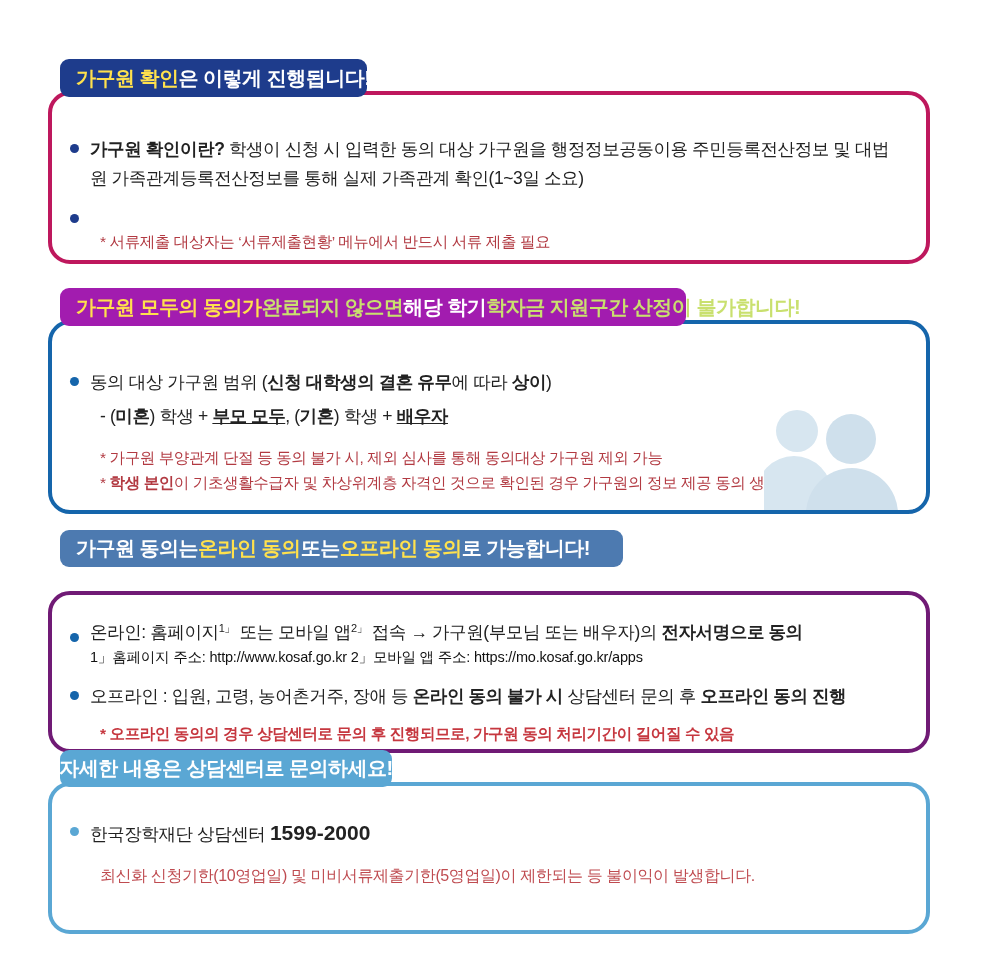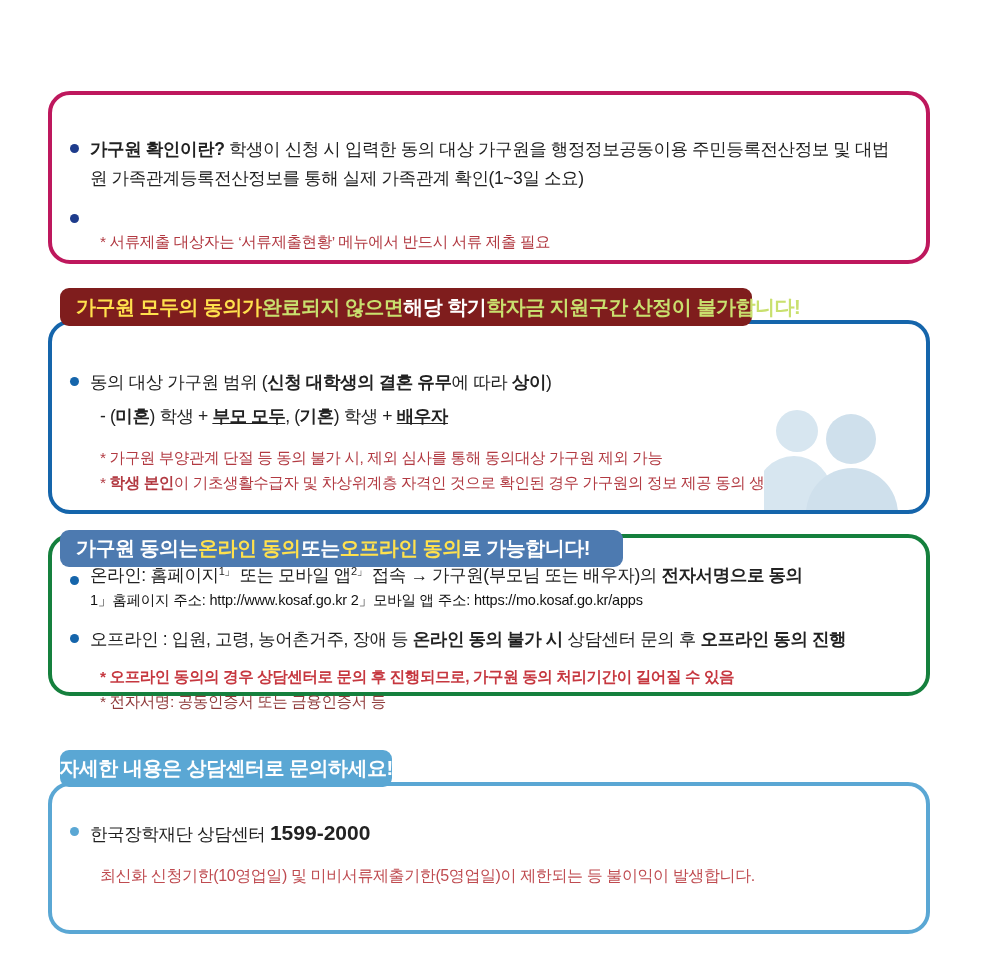--- a/index.html
+++ b/index.html
@@ -3,32 +3,32 @@
 <meta charset="utf-8">
 <style>
   html,body{margin:0;padding:0;background:#ffffff;}
   body{width:982px;height:968px;font-family:"Liberation Sans",sans-serif;color:#222;}
   .page{position:relative;width:982px;height:968px;background:#fff;overflow:hidden;}
 
   .hdr{position:absolute;left:60px;z-index:2;display:flex;align-items:center;
        padding:0 16px;box-sizing:border-box;border-radius:9px;
        color:#fff;font-weight:700;font-size:20px;letter-spacing:-0.5px;white-space:nowrap;}
   .hdr1{top:59px;width:307px;height:38px;background:#1e3c8c;}
-  .hdr2{top:288px;width:692px;height:38px;background:#7f1d1d;}
+  .hdr2{top:288px;width:626px;height:38px;background:#a21caf;}
   .hdr3{top:530px;width:563px;height:37px;background:#4d7ab0;}
   .hdr4{top:750px;width:332px;height:37px;background:#5aa7d4;justify-content:center;}
   .yl{color:#ffe14d;}
   .gr{color:#c9e06e;}
   .wh{color:#ffffff;}
 
   .box{position:absolute;left:48px;width:882px;background:#fff;box-sizing:border-box;
        border-radius:22px;z-index:1;}
   .box1{top:91px;height:173px;border:4px solid #be185d;padding:40px 26px 0 18px;}
   .box2{top:320px;height:194px;border:4px solid #1565ab;padding:44px 26px 0 18px;overflow:hidden;}
-  .box3{top:534px;height:162px;border:4px solid #15803d;padding:20px 26px 0 18px;}
+  .box3{top:591px;height:162px;border:4px solid #701a75;padding:20px 26px 0 18px;}
   .box4{top:782px;height:152px;border:4px solid #5aa7d4;padding:32px 26px 0 18px;}
 
   .row{display:flex;gap:11px;align-items:flex-start;}
   .dot{flex:none;width:9px;height:9px;border-radius:50%;margin-top:9px;}
   .d1{background:#1e3c8c;}
   .d2{background:#1565ab;}
   .d3{background:#1565ab;}
   .d4{background:#5aa7d4;}
 
   .txt{font-size:17.5px;line-height:29px;letter-spacing:-0.4px;}
@@ -53,20 +53,24 @@
   .head-b{left:12px;top:2px;width:42px;height:42px;border-radius:50%;background:#d7e6f0;}
   .body-b{left:-8px;top:48px;width:76px;height:62px;border-radius:38px 38px 0 0;background:#d7e6f0;}
   .head-f{left:62px;top:6px;width:50px;height:50px;border-radius:50%;background:#cfe0ec;}
   .body-f{left:42px;top:60px;width:92px;height:50px;border-radius:46px 46px 0 0;background:#cfe0ec;}
 </style>
 </head>
 <body>
 
 <div class="page">
 
+  <div class="hdr hdr1">
+    <span class="yl">가구원 확인</span>
+      <span class="wh">은 이렇게 진행됩니다!</span>
+  </div>
   <div class="box box1">
     <div class="row">
       <span class="dot d1"></span>
       <div class="txt">
         <b>가구원 확인이란?</b><span> 학생이 신청 시 입력한 동의 대상 가구원을 행정정보공동이용 주민등록전산정보 및 대법원 가족관계등록전산정보를 통해 실제 가족관계 확인(1~3일 소요)</span>
       </div>
     </div>
     <div class="row" style="margin-top:12px;">
       <span class="dot d1"></span>
     </div>

